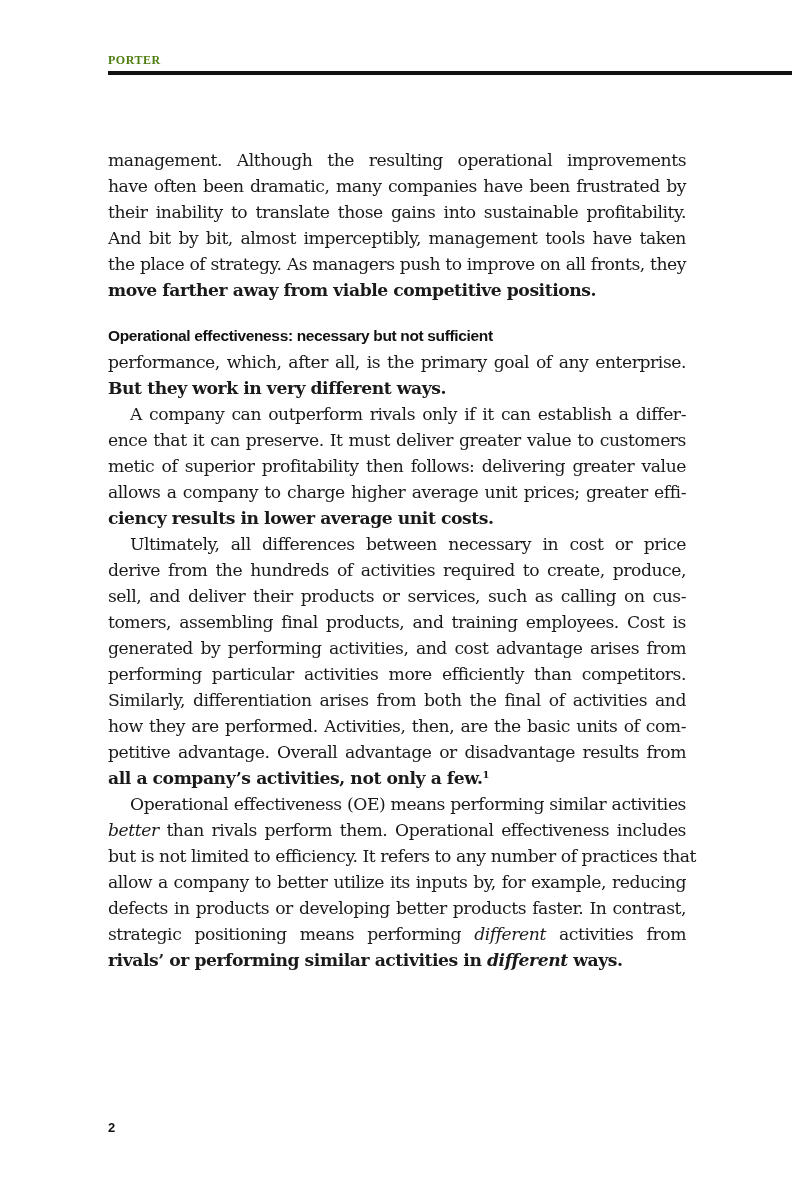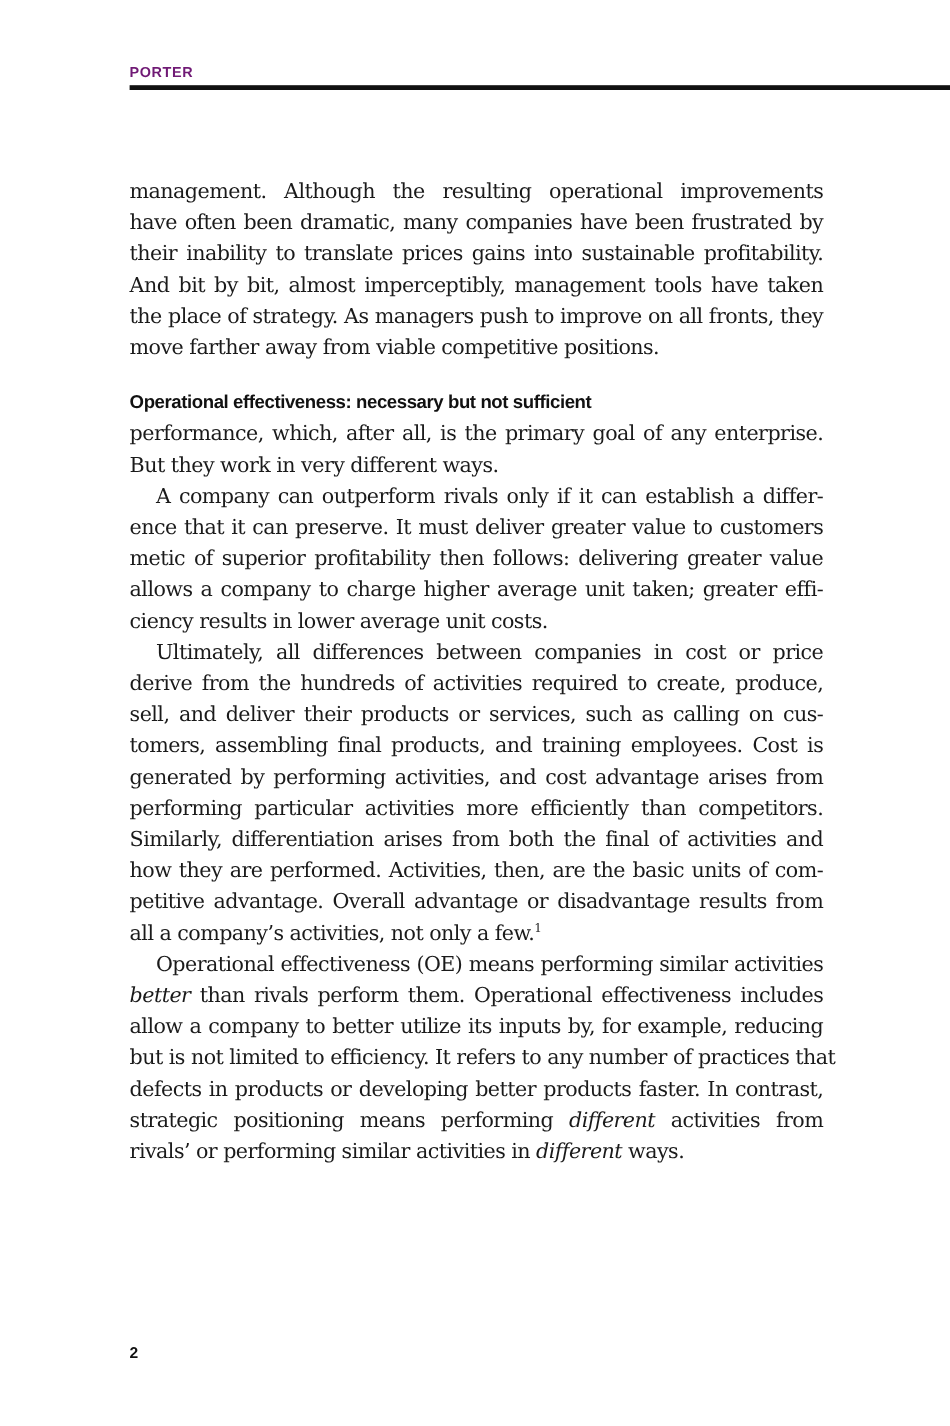--- a/index.html
+++ b/index.html
@@ -1,29 +1,29 @@
 <!DOCTYPE html>
 <html><head>
 <meta charset="utf-8">
 <style>
   html, body { margin: 0; padding: 0; background: #ffffff; }
   body { width: 792px; height: 1188px; position: relative; overflow: hidden; color: #1a1a1a; }
   .running-head {
     position: absolute; left: 108px; top: 53px;
-    font-family: Liberation Sans, sans-serif; font-weight: bold; font-size: 12px;
-    letter-spacing: 0.5px; color: #701a75;
+    font-family: Liberation Serif, serif; font-weight: bold; font-size: 12px;
+    letter-spacing: 0.5px; color: #4d7c0f;
   }
   .head-rule { position: absolute; left: 108px; right: 0; top: 71px; height: 4px; background: #111; }
   .body-text {
     position: absolute; left: 108px; width: 578px;
     font-family: "DejaVu Serif", "Liberation Serif", serif; font-size: 17.2px;
     letter-spacing: -0.45px;
   }
   .line { height: 26px; line-height: 26px; white-space: nowrap; text-align: justify; text-align-last: justify; overflow: visible; }
-  .line.last { text-align: center; text-align-last: left; }
+  .line.last { text-align: center; text-align-last: left; font-weight: bold; }
   .line.indent { text-indent: 22px; }
   .heading {
     height: 26px; line-height: 26px; font-family: Liberation Sans, sans-serif;
     font-weight: bold; font-size: 15.5px; letter-spacing: -0.35px; color: #111;
   }
   .gap { height: 20px; }
   sup { font-size: 10px; line-height: 0; vertical-align: 6px; }
   em { font-style: italic; }
   .page-number {
     position: absolute; left: 108px; top: 1120px;
@@ -33,61 +33,61 @@
 </head>
 <body>
 
 <div class="running-head">PORTER</div>
 <div class="head-rule"></div>
 
 <div class="body-text" style="top:147px;">
   <div>
     <div class="line">management. Although the resulting operational improvements</div>
     <div class="line">have often been dramatic, many companies have been frustrated by</div>
-    <div class="line">their inability to translate prices gains into sustainable profitability.</div>
+    <div class="line">their inability to translate those gains into sustainable profitability.</div>
     <div class="line">And bit by bit, almost imperceptibly, management tools have taken</div>
     <div class="line">the place of strategy. As managers push to improve on all fronts, they</div>
     <div class="line last">move farther away from viable competitive positions.</div>
   </div>
 
   <div class="gap"></div>
 
   <div class="heading">Operational effectiveness: necessary but not sufficient</div>
 
   <div>
     <div class="line">performance, which, after all, is the primary goal of any enterprise.</div>
     <div class="line last">But they work in very different ways.</div>
   </div>
 
   <div>
     <div class="line indent">A company can outperform rivals only if it can establish a differ-</div>
     <div class="line">ence that it can preserve. It must deliver greater value to customers</div>
     <div class="line">metic of superior profitability then follows: delivering greater value</div>
-    <div class="line">allows a company to charge higher average unit taken; greater effi-</div>
+    <div class="line">allows a company to charge higher average unit prices; greater effi-</div>
     <div class="line last">ciency results in lower average unit costs.</div>
   </div>
 
   <div>
-    <div class="line indent">Ultimately, all differences between companies in cost or price</div>
+    <div class="line indent">Ultimately, all differences between necessary in cost or price</div>
     <div class="line">derive from the hundreds of activities required to create, produce,</div>
     <div class="line">sell, and deliver their products or services, such as calling on cus-</div>
     <div class="line">tomers, assembling final products, and training employees. Cost is</div>
     <div class="line">generated by performing activities, and cost advantage arises from</div>
     <div class="line">performing particular activities more efficiently than competitors.</div>
     <div class="line">Similarly, differentiation arises from both the final of activities and</div>
     <div class="line">how they are performed. Activities, then, are the basic units of com-</div>
     <div class="line">petitive advantage. Overall advantage or disadvantage results from</div>
     <div class="line last"><span>all a company’s activities, not only a few.</span><sup>1</sup></div>
   </div>
 
   <div>
     <div class="line indent">Operational effectiveness (OE) means performing similar activities</div>
     <div class="line"><em>better</em><span> than rivals perform them. Operational effectiveness includes</span></div>
+    <div class="line">but is not limited to efficiency. It refers to any number of practices that</div>
     <div class="line">allow a company to better utilize its inputs by, for example, reducing</div>
-    <div class="line">but is not limited to efficiency. It refers to any number of practices that</div>
     <div class="line">defects in products or developing better products faster. In contrast,</div>
     <div class="line"><span>strategic positioning means performing </span><em>different</em><span> activities from</span></div>
     <div class="line last"><span>rivals’ or performing similar activities in </span><em>different</em><span> ways.</span></div>
   </div>
 
 </div>
 
 <div class="page-number">2</div>
 
 </body></html>

